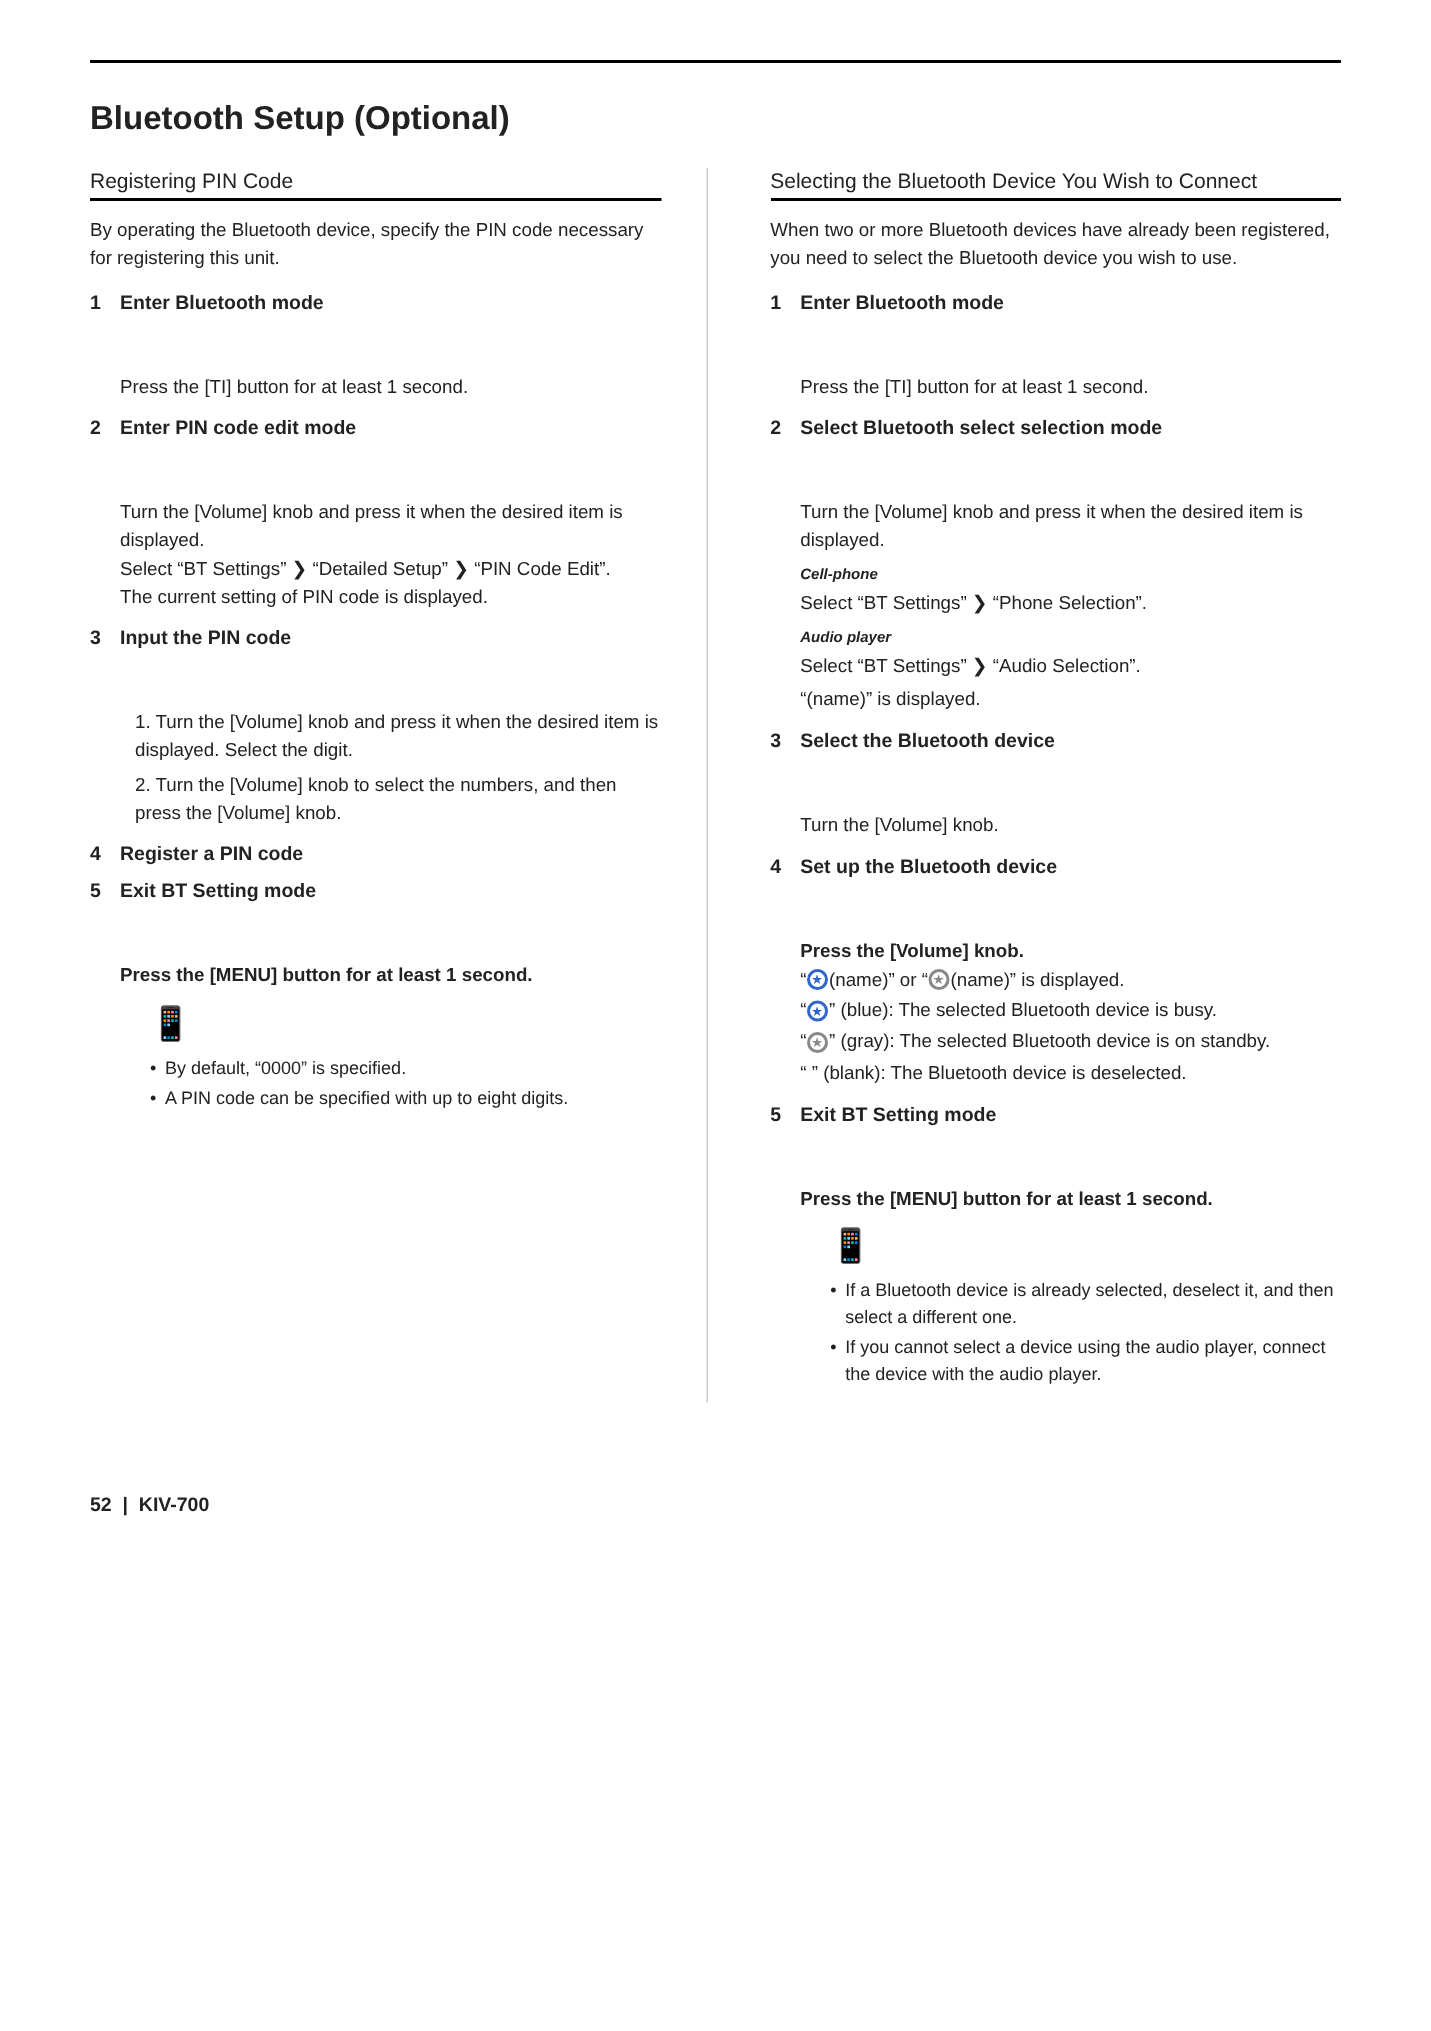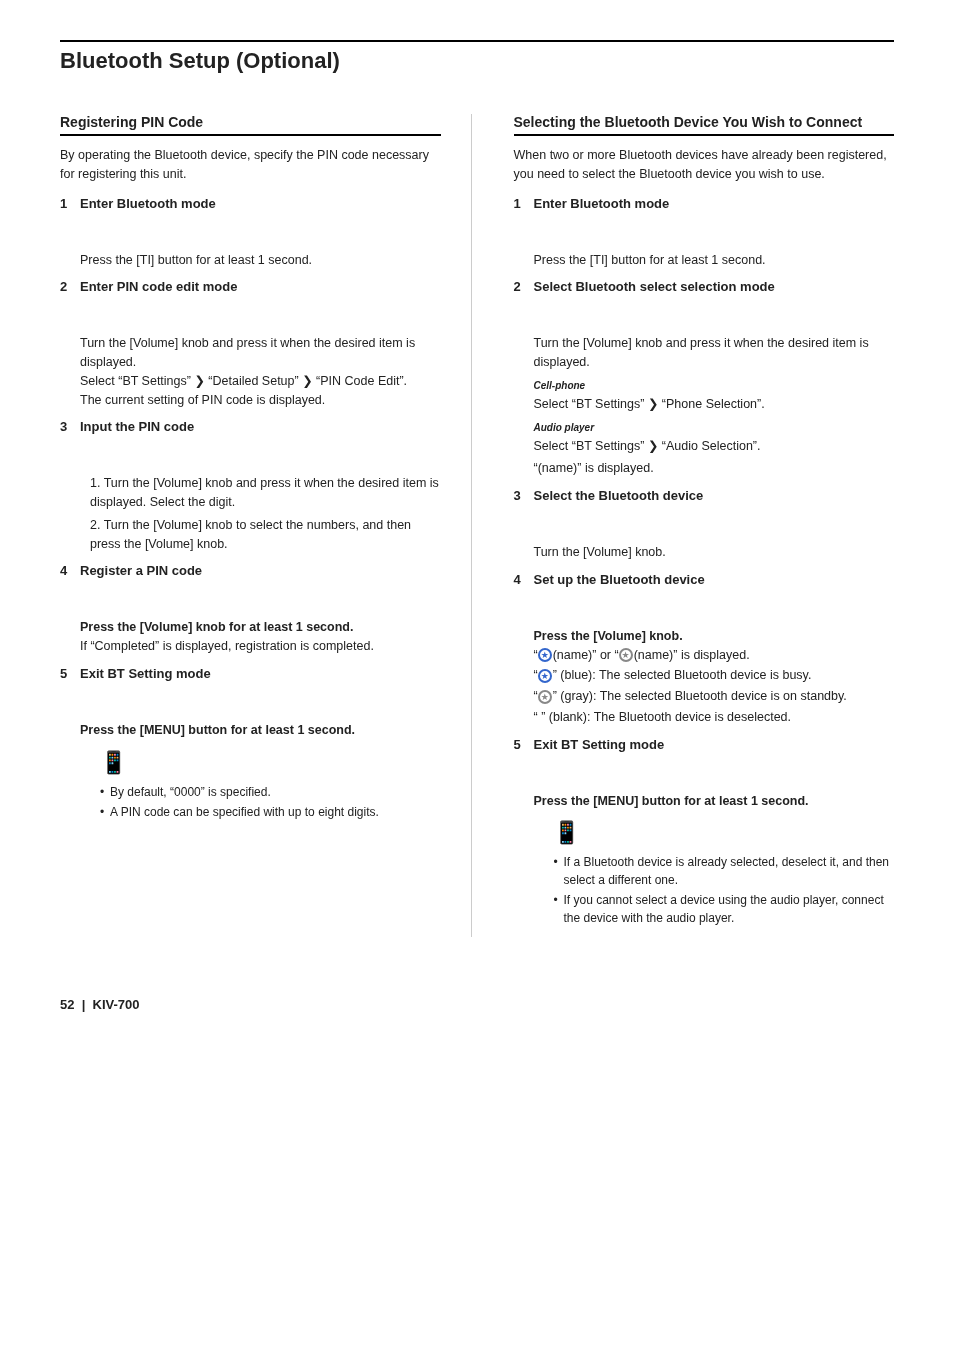--- a/index.html
+++ b/index.html
@@ -8,40 +8,40 @@
       font-size: 13px;
       color: #222;
       background: #fff;
       width: 954px;
       min-height: 1354px;
       padding: 40px 60px 60px 60px;
     }
     h1.page-title {
       font-size: 22px;
       font-weight: bold;
-      margin-bottom: 40px;
+      margin-bottom: 20px;
       border-top: 2px solid #000;
-      padding-top: 6px;
+      padding-top: 24px;
     }
     .two-col {
       display: flex;
       gap: 36px;
     }
     .col-left {
       flex: 1;
       border-right: 1px solid #ccc;
       padding-right: 30px;
     }
     .col-right {
       flex: 1;
       padding-left: 6px;
     }
     .section-title {
       font-size: 14px;
-      font-weight: bold;
+      font-weight: normal;
       border-bottom: 2px solid #000;
       padding-bottom: 4px;
       margin-bottom: 10px;
     }
     .section-intro {
       font-size: 12.5px;
       margin-bottom: 12px;
       line-height: 1.5;
     }
     .step {
@@ -170,24 +170,20 @@
         <div class="sub-step">1. Turn the [Volume] knob and press it when the desired item is displayed. Select the digit.</div>
         <div class="sub-step">2. Turn the [Volume] knob to select the numbers, and then press the [Volume] knob.</div>
       </div>
     </div>
 
     <div class="step">
       <div class="step-header">
         <span class="step-num">4</span>
         <span class="step-title">Register a PIN code</span>
       </div>
-      <div class="step-body">
-        <div><strong>Press the [Volume] knob for at least 1 second.</strong></div>
-        <div>If “Completed” is displayed, registration is completed.</div>
-      </div>
     </div>
 
     <div class="step">
       <div class="step-header">
         <span class="step-num">5</span>
         <span class="step-title">Exit BT Setting mode</span>
       </div>
       <div class="step-body">
         <div><strong>Press the [MENU] button for at least 1 second.</strong></div>
         <div class="note-area">

